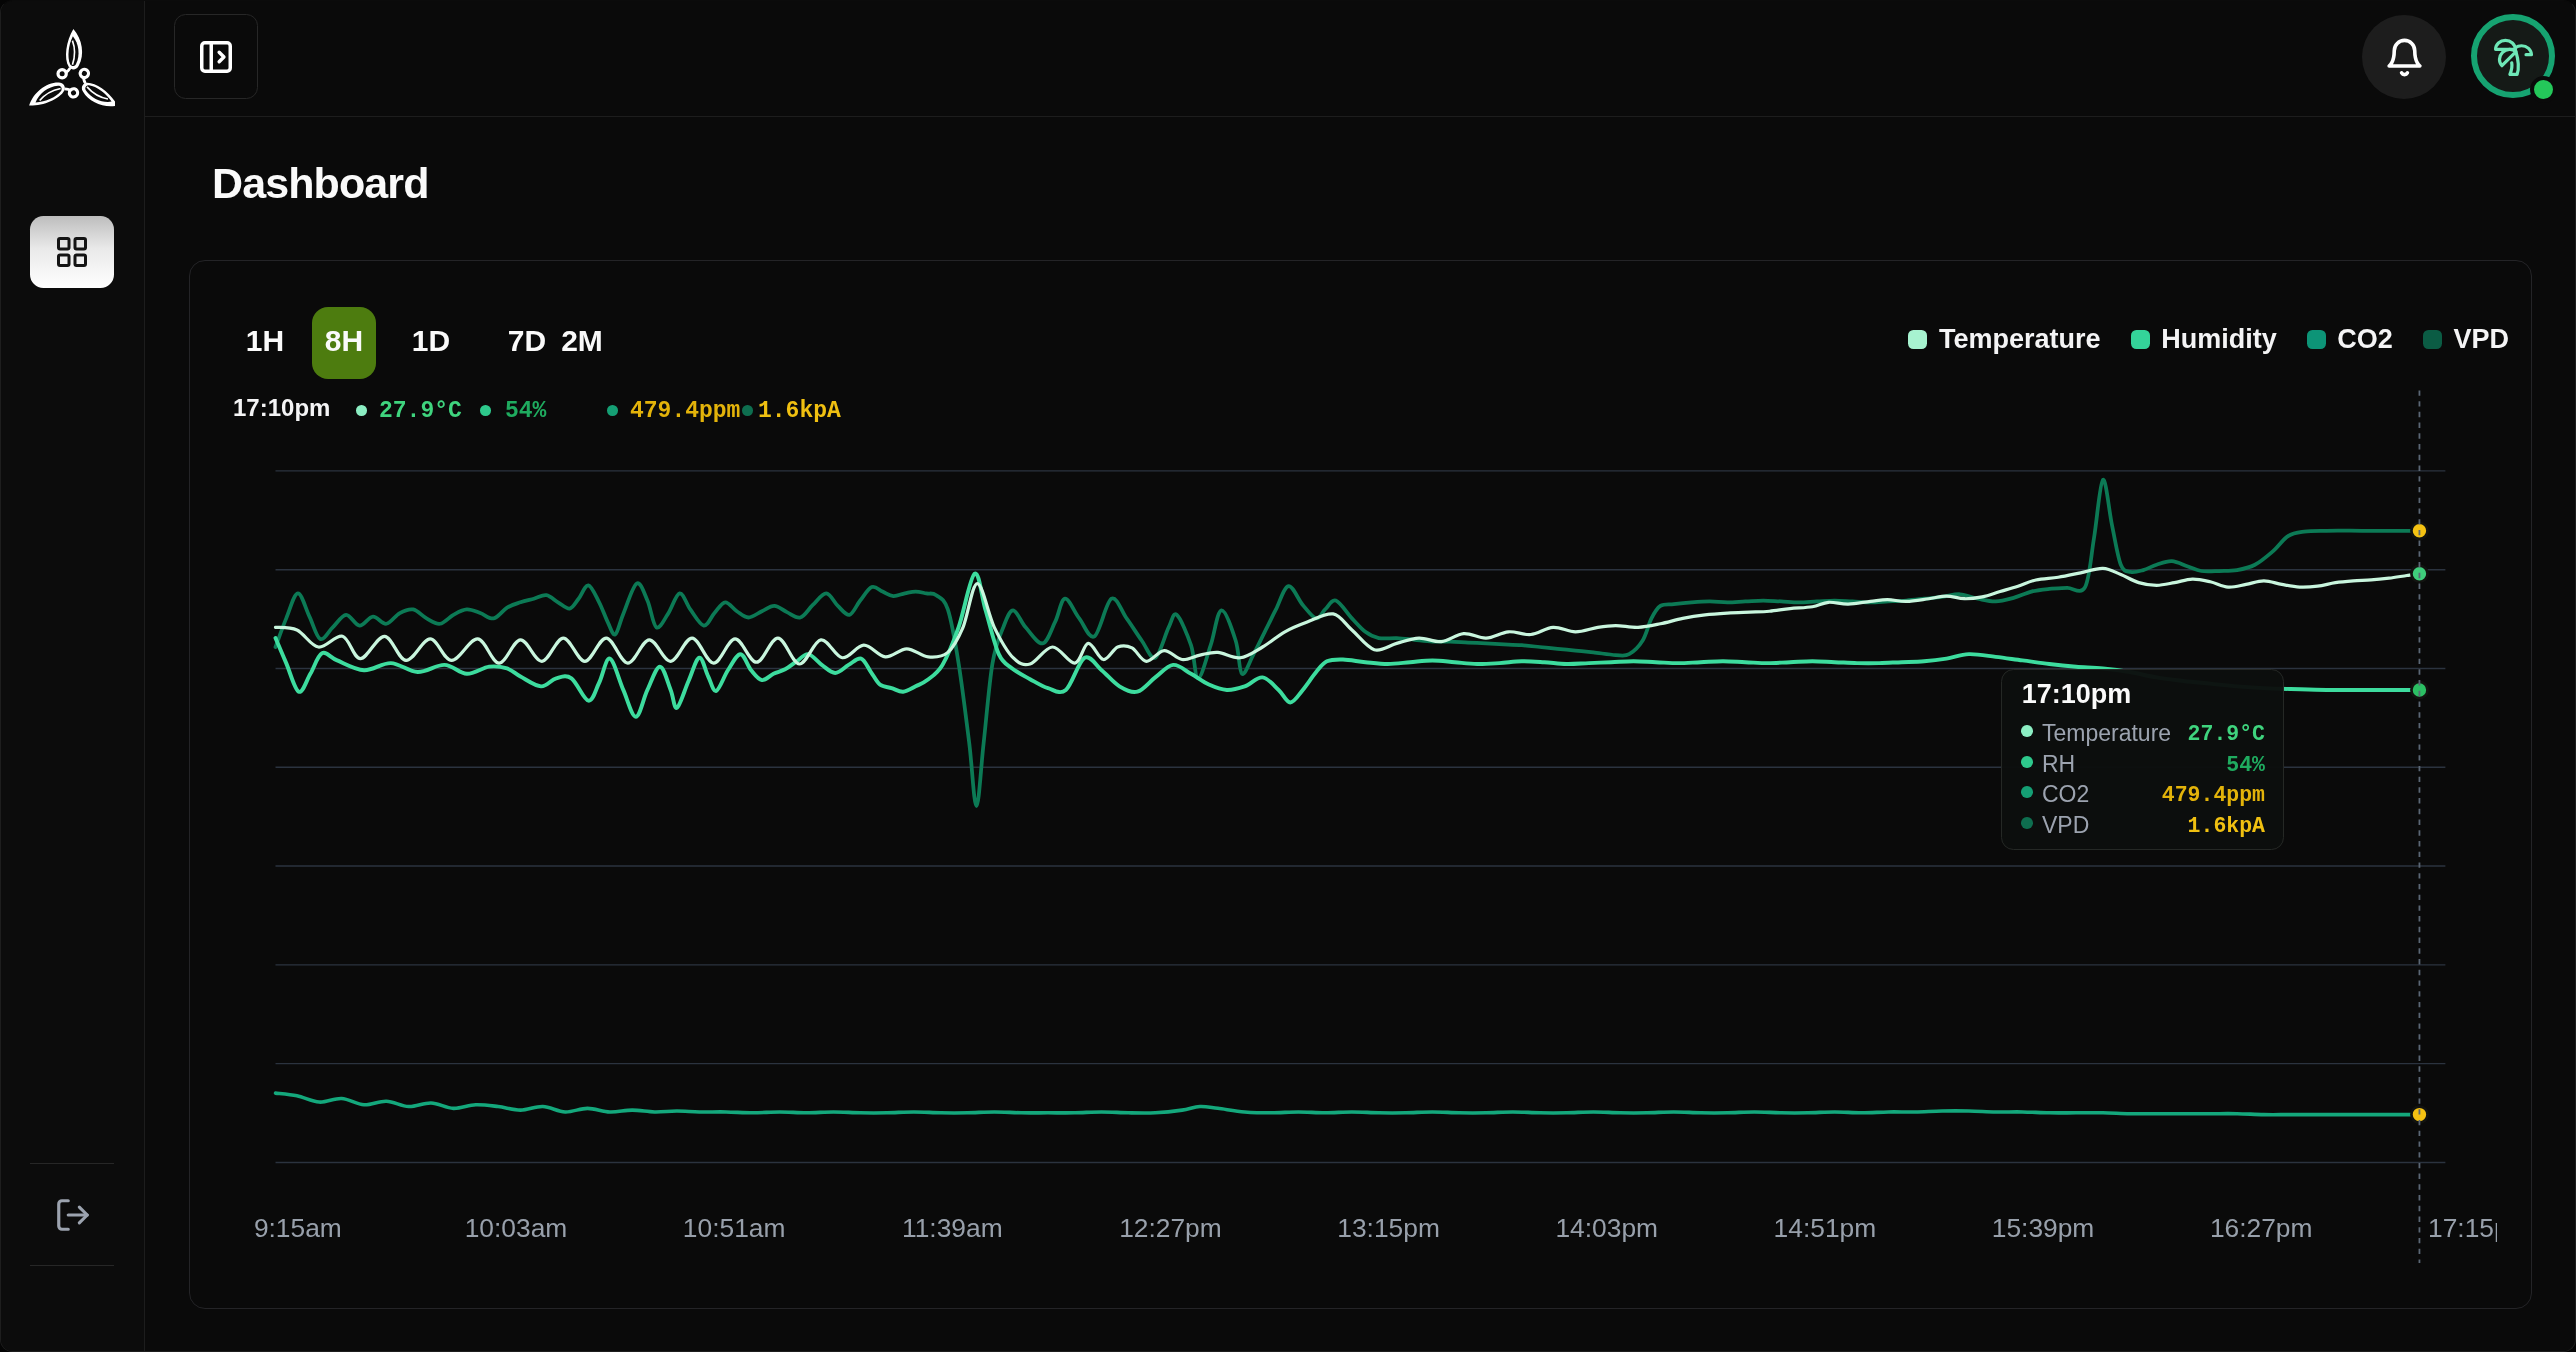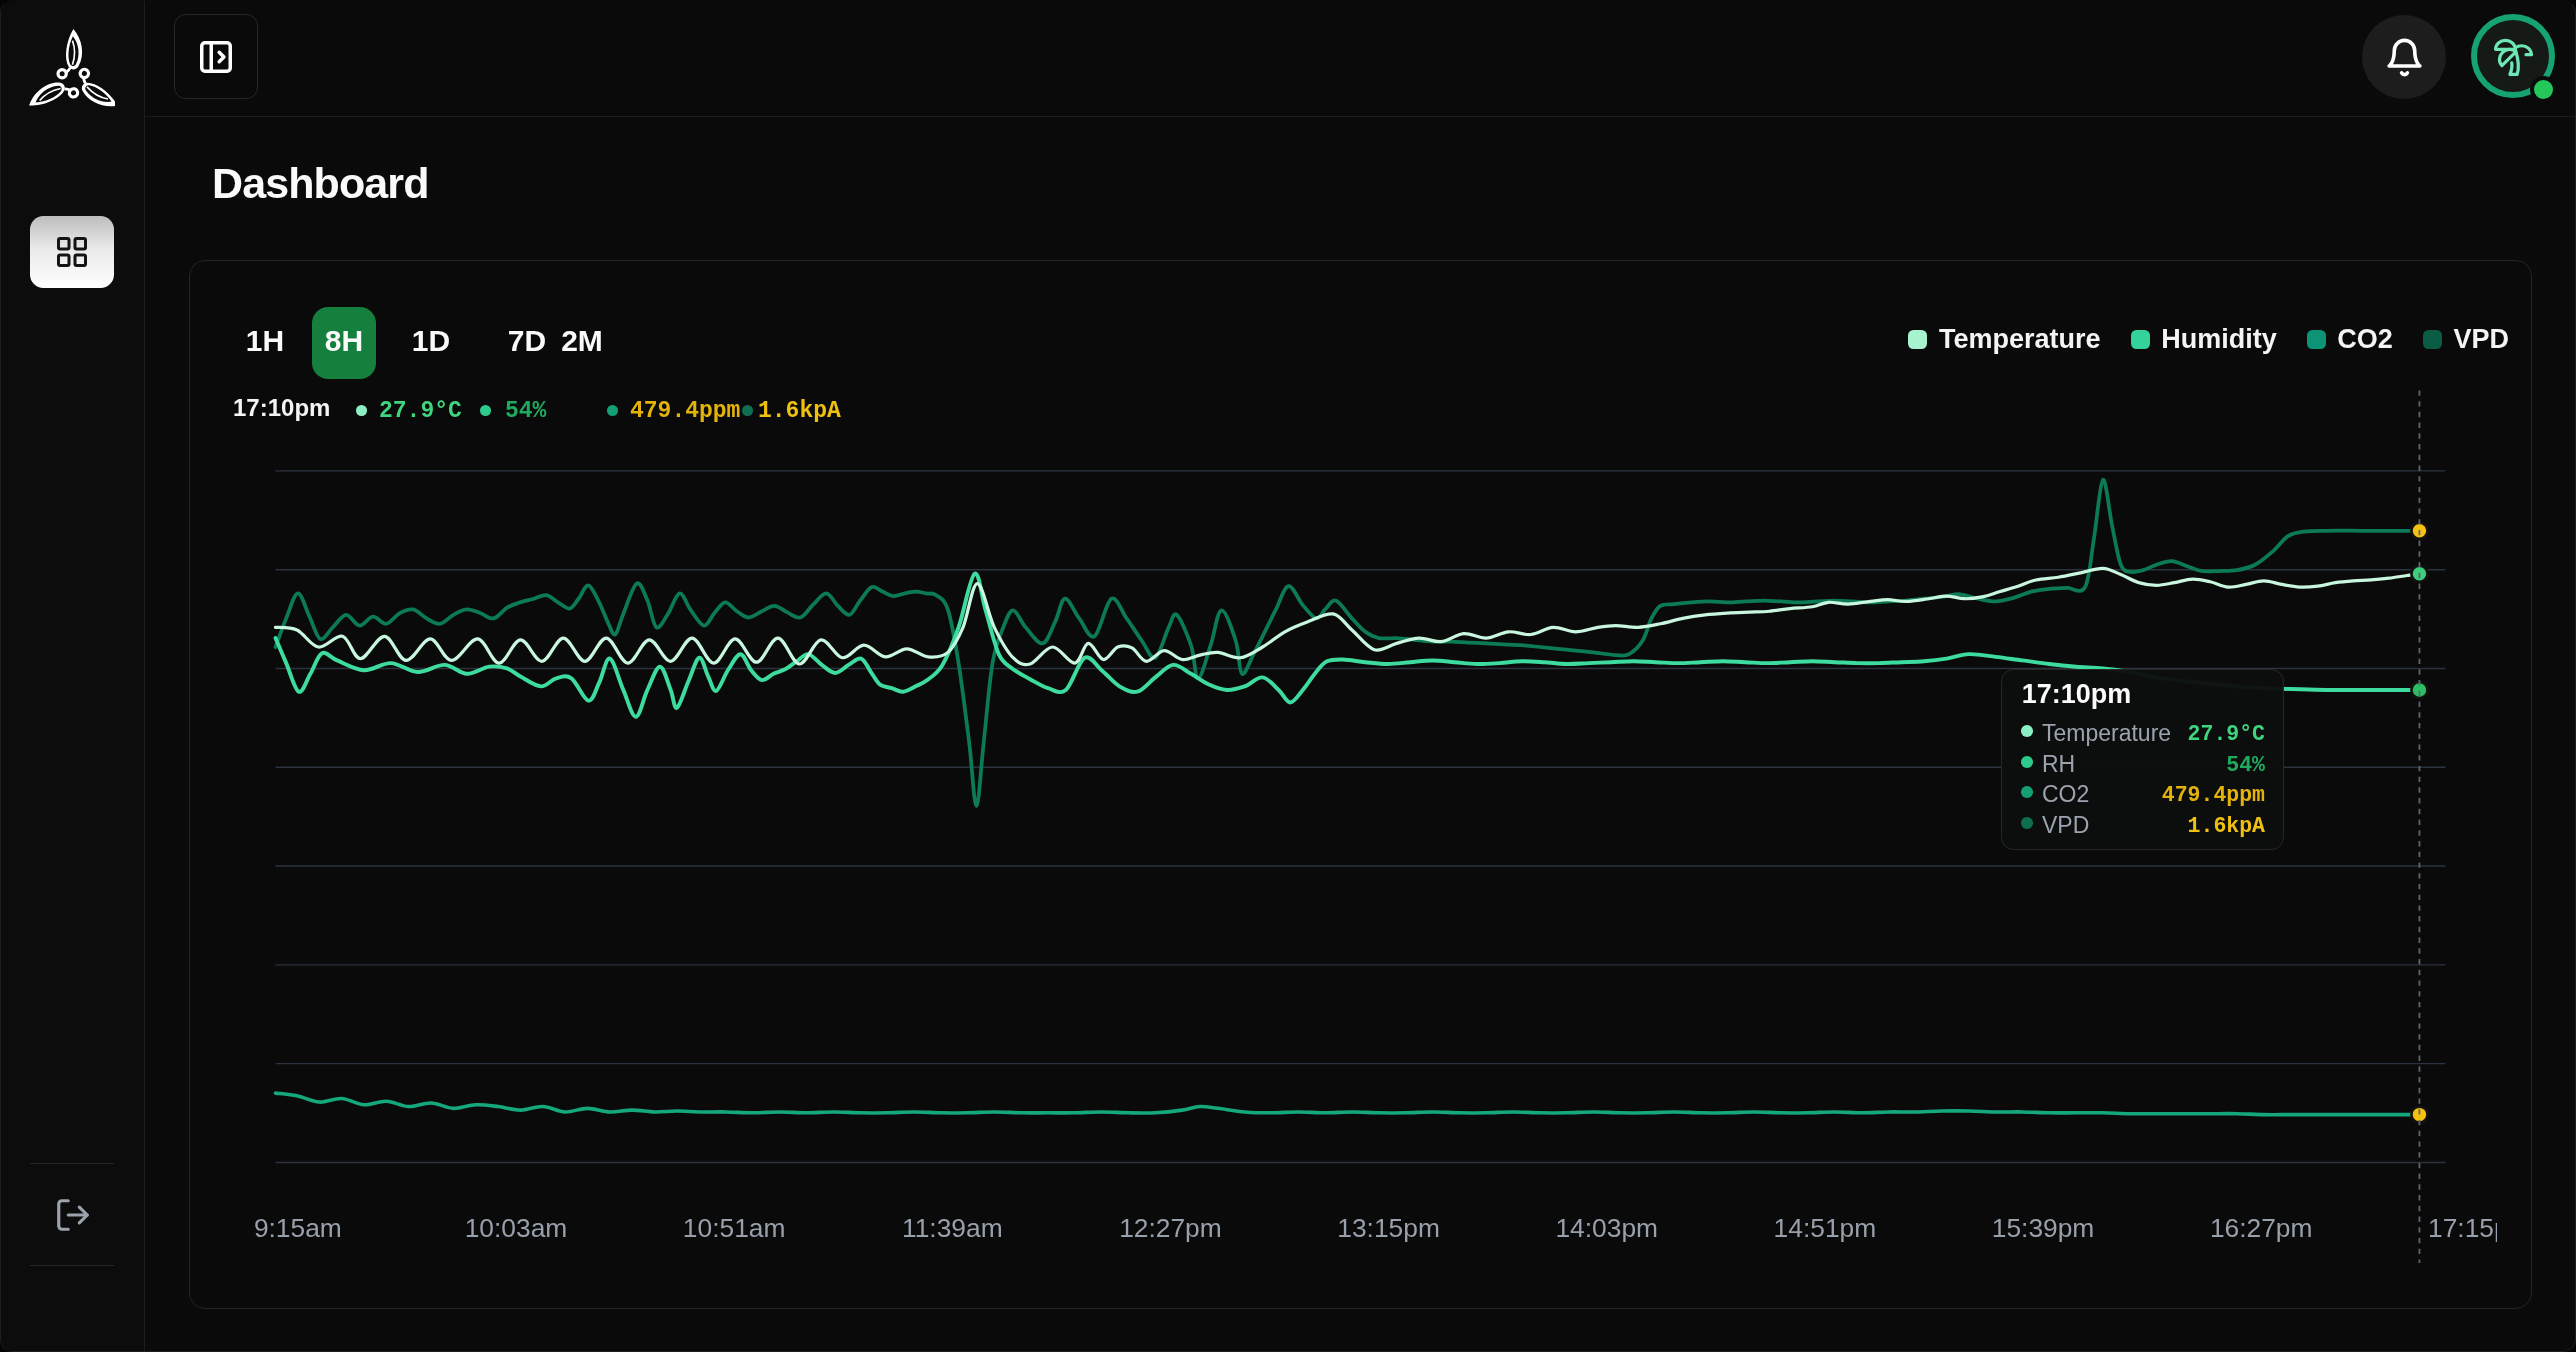--- a/index.html
+++ b/index.html
@@ -27,21 +27,21 @@
     background:#24c85a; border:4.5px solid #0a0a0a; box-sizing:content-box; }
   
   #title { position:absolute; left:187px; top:158px; font-size:43px; font-weight:700;
     color:#fafafa; letter-spacing:-0.9px;margin-left:24px; }
   
   #card { position:absolute; left:188px; top:259px; width:2343px; height:1049px;
     border:1.8px solid #242427; border-radius:16px; background:#0a0a0a; }
   .rangebtn { position:absolute; top:306px; height:72px; width:64px; border-radius:16px;
     display:flex; align-items:center; justify-content:center; padding-bottom:4.5px;
     font-size:30px; font-weight:600; color:#fafafa; }
-  .rangebtn.sel { background:#15803d;text-align:right; }
+  .rangebtn.sel { background:#4d7c0f;text-align:right; }
   
   #legend { position:absolute; top:323px; right:66px; display:flex; align-items:center; gap:30px; }
   .leg { display:flex; align-items:center; gap:11.6px; font-size:27px; font-weight:700; color:#f4f4f5; }
   .sq { width:19px; height:19px; border-radius:5.4px; }
   
   #summary { position:absolute; top:396px; left:0; width:100%; height:29px; }
   #summary .t { position:absolute; font-size:24px; font-weight:700; color:#f4f4f5; top:-2.7px; }
   #summary .dot { position:absolute; width:10.7px; height:10.7px; border-radius:50%; top:8px; }
   .mono { font-family:Liberation Mono, monospace; font-weight:700; font-size:23px; }
   #summary .mono { position:absolute; top:0.9px; }

